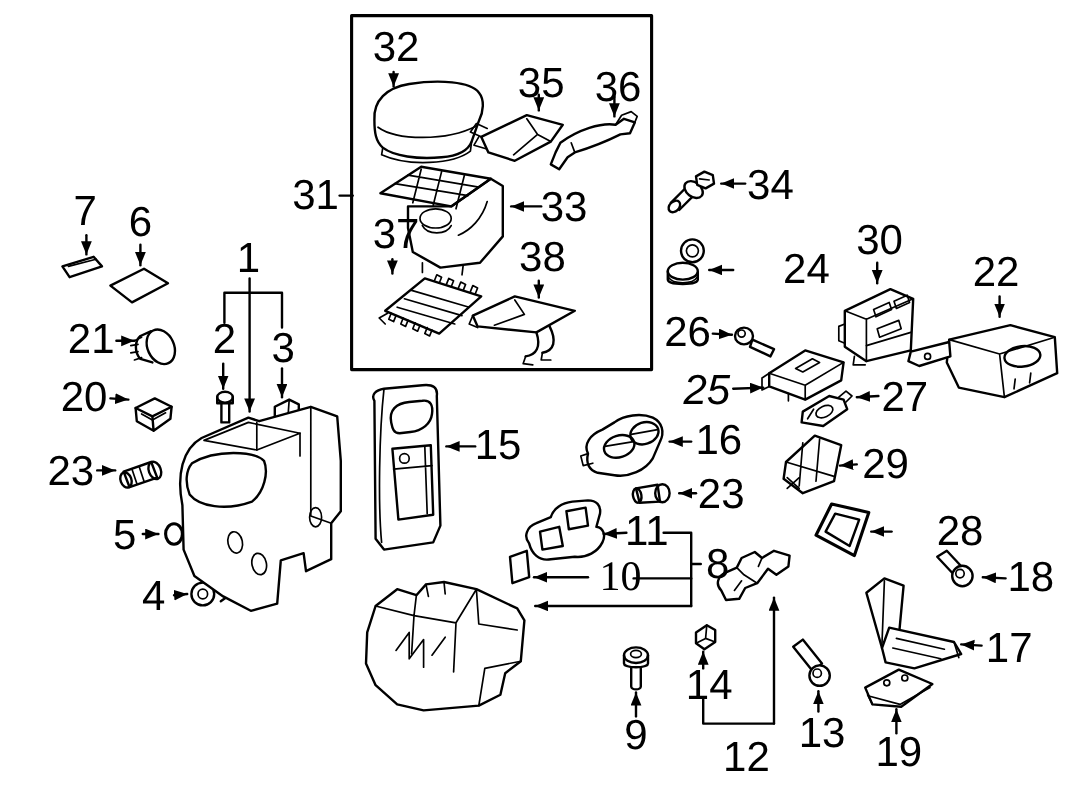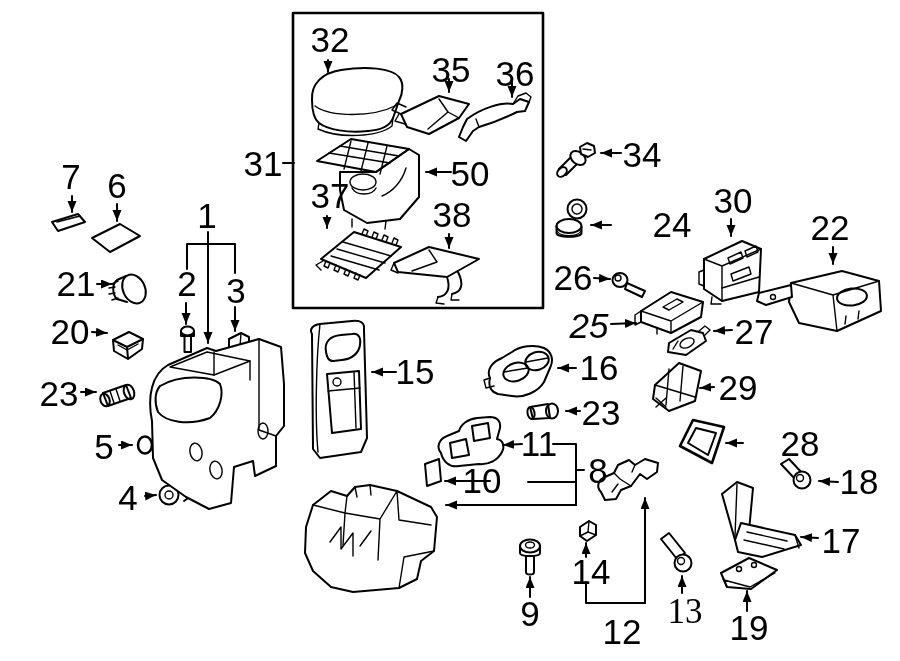--- a/index.html
+++ b/index.html
@@ -325,43 +325,43 @@
 
 <div class="callout" style="left: 207px; top: 215px;">1</div>
     <div class="callout" style="left: 187px; top: 283px;">2</div>
     <div class="callout" style="left: 236px; top: 290px;">3</div>
     <div class="callout" style="left: 128px; top: 497px;">4</div>
     <div class="callout" style="left: 104px; top: 446px;">5</div>
     <div class="callout" style="left: 117px; top: 185px;">6</div>
     <div class="callout" style="left: 71px; top: 176px;">7</div>
     <div class="callout" style="left: 598px; top: 470px;">8</div>
     <div class="callout" style="left: 530px; top: 613px;">9</div>
-    <div class="callout" style="left: 482px; top: 480px;">10</div>
+    <div class="callout" style="left: 517px; top: 480px; font-family: Liberation Serif, serif;">10</div>
     <div class="callout" style="left: 539px; top: 443px;">11</div>
     <div class="callout" style="left: 622px; top: 631px;">12</div>
-    <div class="callout" style="left: 685px; top: 611px; font-family: Liberation Serif, serif;">13</div>
+    <div class="callout" style="left: 685px; top: 611px;">13</div>
     <div class="callout" style="left: 591px; top: 571px;">14</div>
     <div class="callout" style="left: 415px; top: 371px;">15</div>
     <div class="callout" style="left: 599px; top: 367px;">16</div>
     <div class="callout" style="left: 841px; top: 540px;">17</div>
     <div class="callout" style="left: 859px; top: 481px;">18</div>
     <div class="callout" style="left: 749px; top: 627px;">19</div>
     <div class="callout" style="left: 70px; top: 331px;">20</div>
     <div class="callout" style="left: 76px; top: 283px;">21</div>
     <div class="callout" style="left: 830px; top: 227px;">22</div>
     <div class="callout" style="left: 59px; top: 393px;">23</div>
     <div class="callout" style="left: 601px; top: 412px;">23</div>
     <div class="callout" style="left: 632px; top: 224px; margin-left: 40px;">24</div>
     <div class="callout" style="left: 589px; top: 325px; font-style: italic;">25</div>
     <div class="callout" style="left: 573px; top: 277px;">26</div>
     <div class="callout" style="left: 754px; top: 331px;">27</div>
     <div class="callout" style="left: 800px; top: 443px;">28</div>
     <div class="callout" style="left: 738px; top: 387px;">29</div>
     <div class="callout" style="left: 733px; top: 200px;">30</div>
     <div class="callout" style="left: 263px; top: 163px; text-align: center;">31</div>
     <div class="callout" style="left: 330px; top: 39px;">32</div>
-    <div class="callout" style="left: 470px; top: 173px;">50</div>
+    <div class="callout" style="left: 470px; top: 173px;">33</div>
     <div class="callout" style="left: 642px; top: 154px;">34</div>
     <div class="callout" style="left: 451px; top: 59px; margin-top: 10px;">35</div>
     <div class="callout" style="left: 515px; top: 61px; margin-top: 12px;">36</div>
     <div class="callout" style="left: 330px; top: 195px;">37</div>
     <div class="callout" style="left: 452px; top: 214px;">38</div>
   </div>
 
 </body></html>

